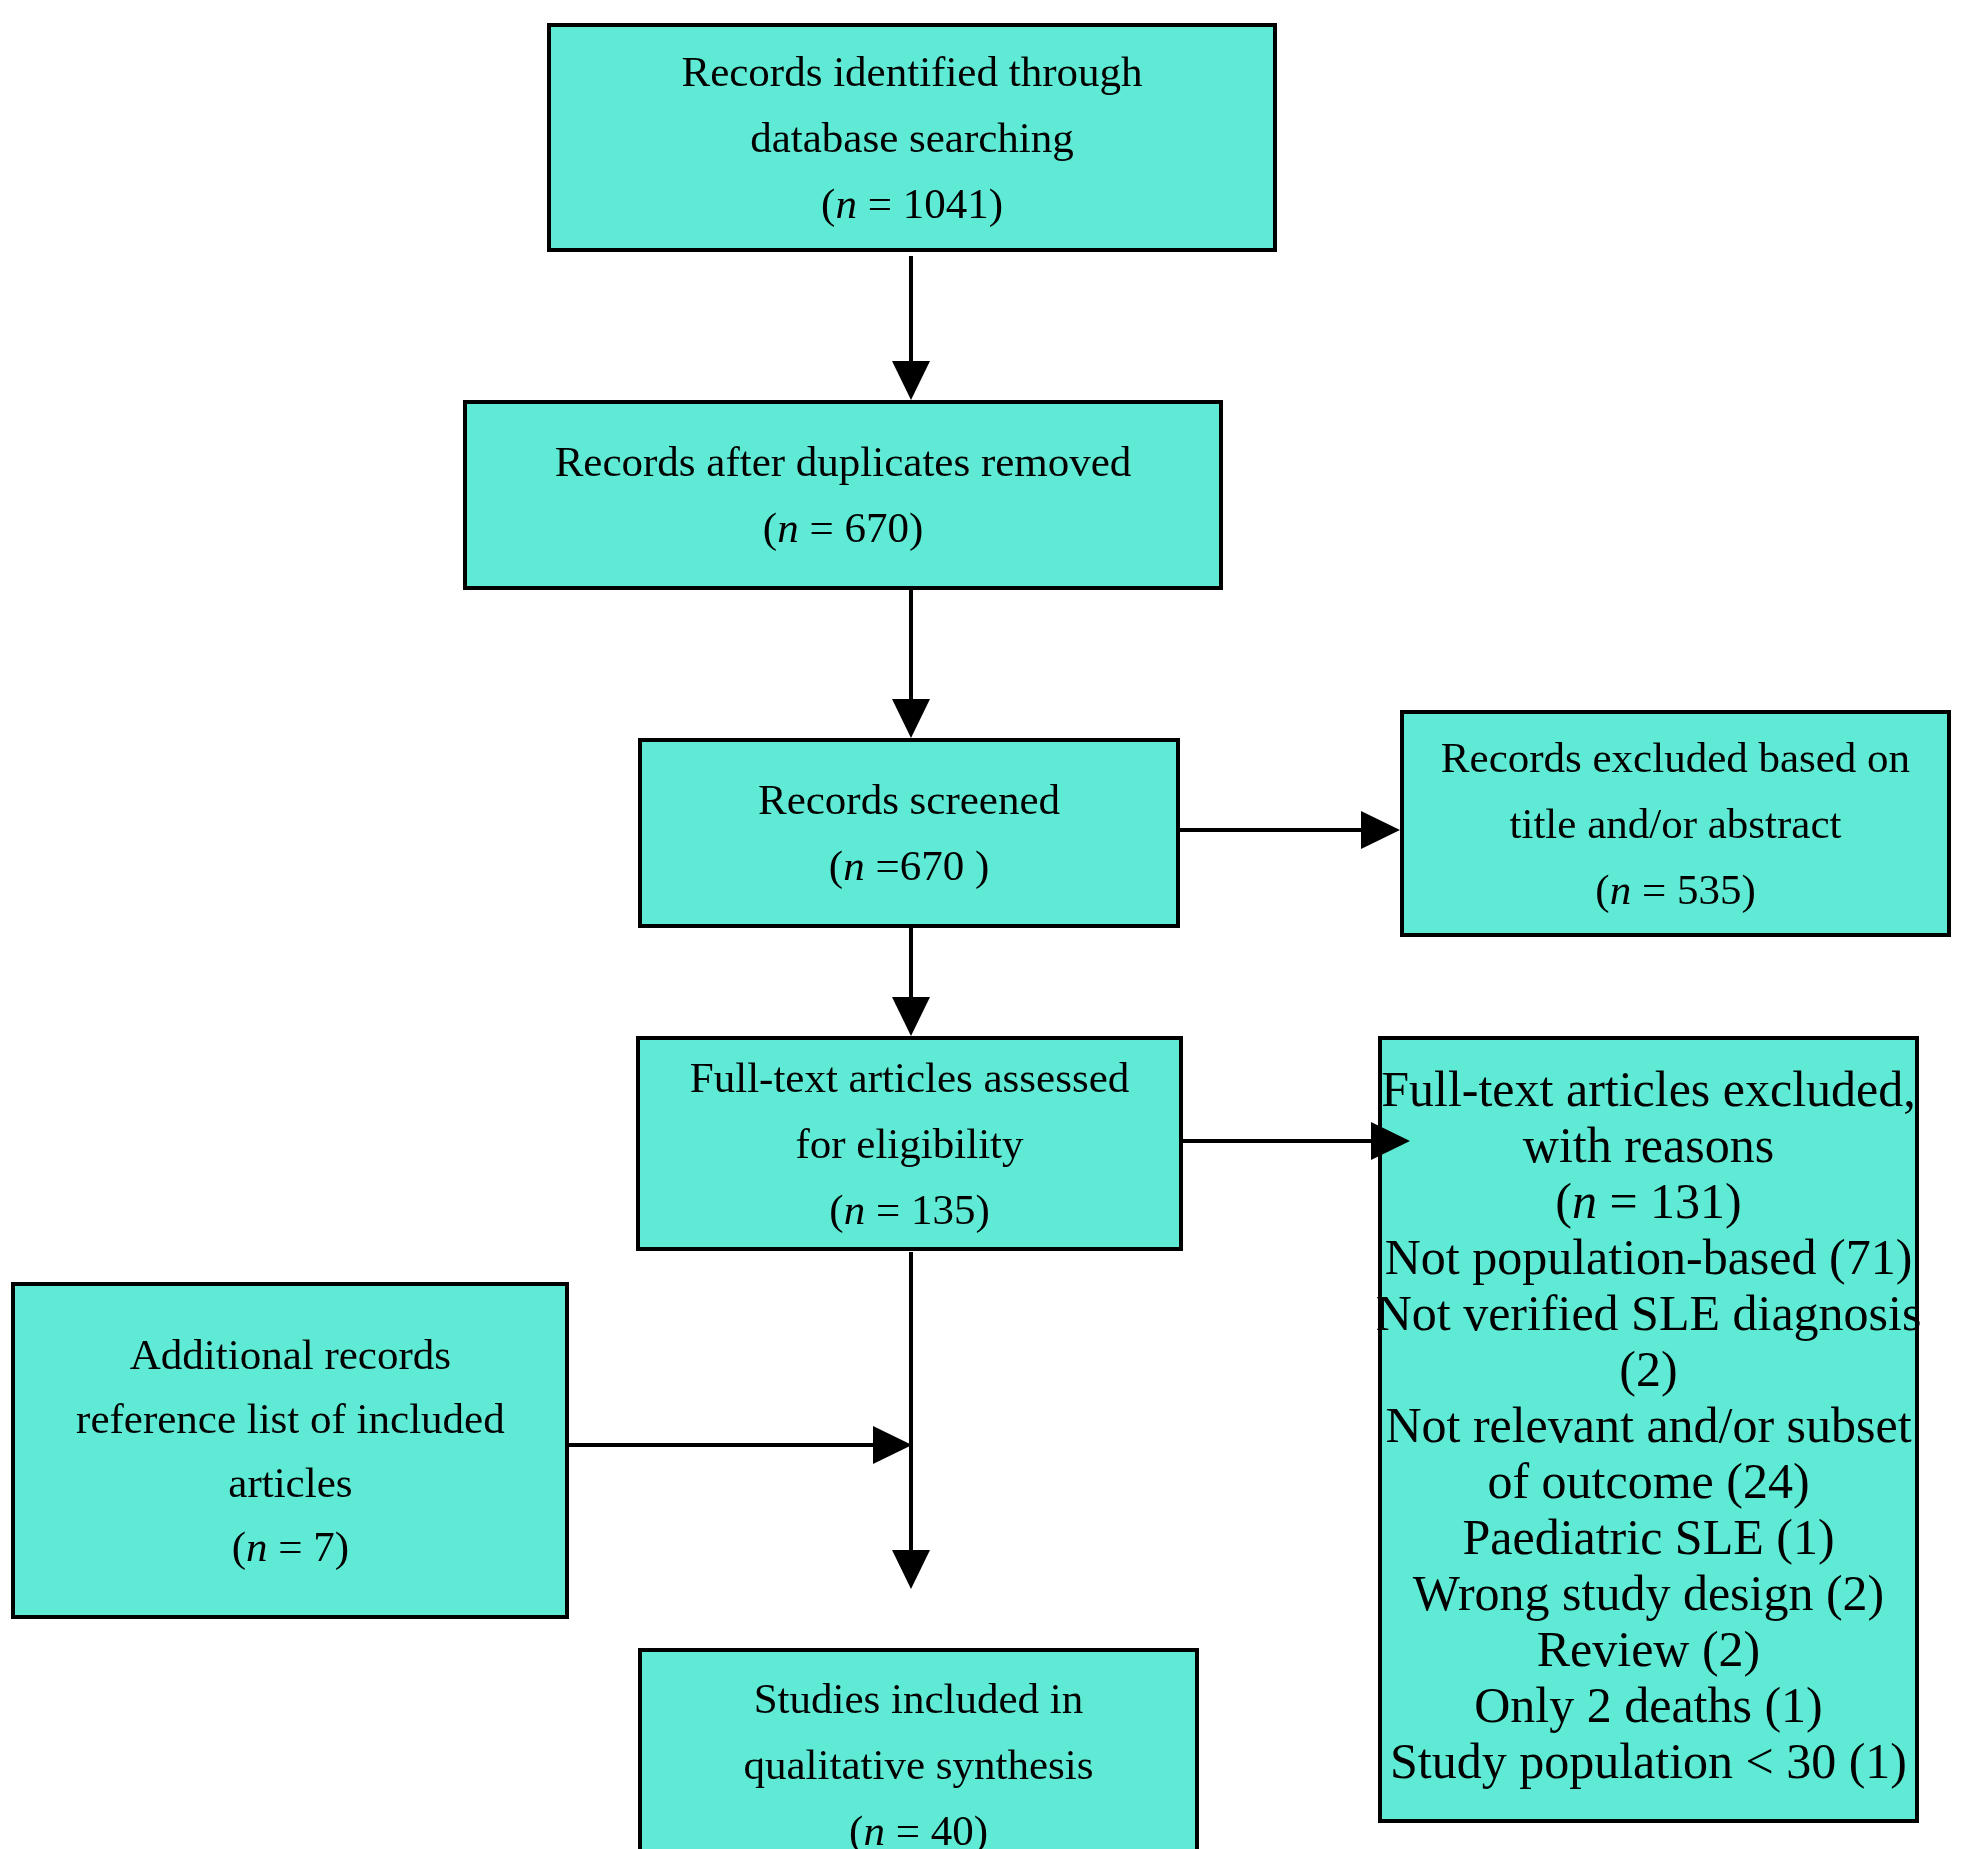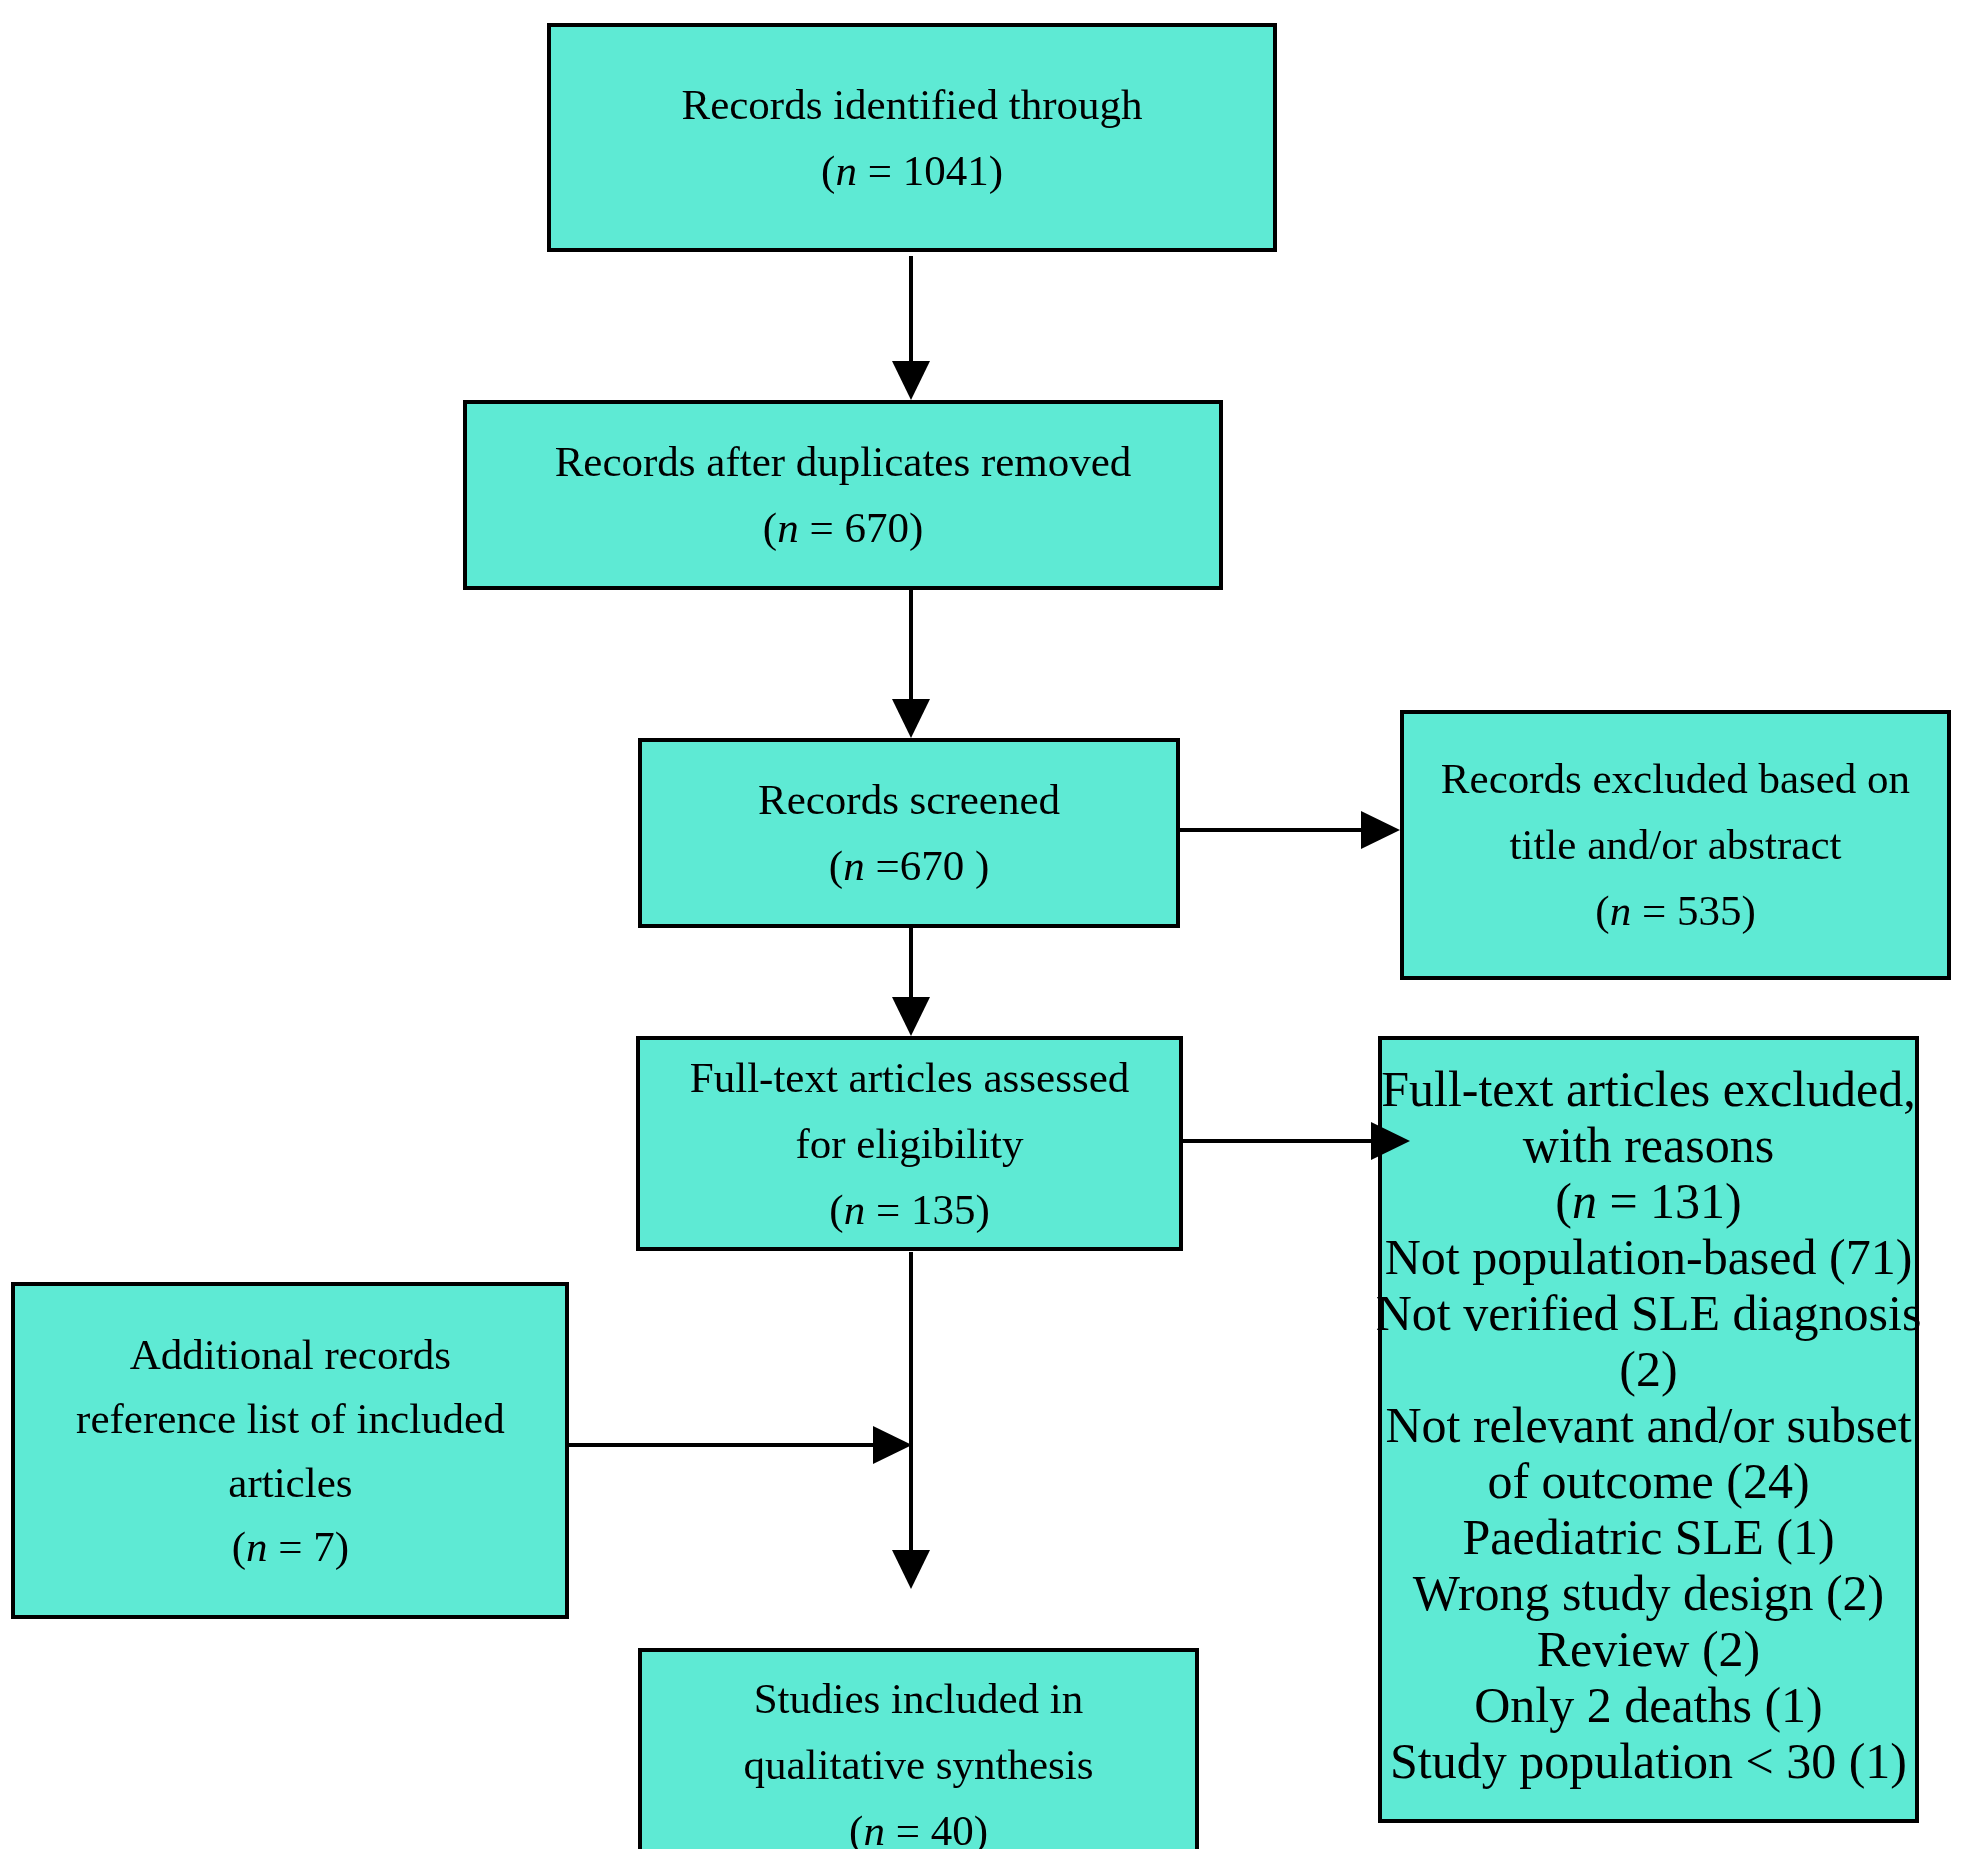--- a/index.html
+++ b/index.html
@@ -20,21 +20,21 @@
     text-align:center;
     font-size:43px;line-height:66px;
   }
   .box p{margin:0;white-space:nowrap;}
   .it{font-style:italic;}
 
   
   .b-identified{left:547px;top:23px;width:730px;height:229px;}
   .b-dedup{left:463px;top:400px;width:760px;height:190px;}
   .b-screened{left:638px;top:738px;width:542px;height:190px;}
-  .b-excl-title{left:1400px;top:710px;width:551px;height:270px;text-align:right;}
+  .b-excl-title{left:1400px;top:710px;width:551px;height:227px;text-align:right;}
   .b-fulltext{left:636px;top:1036px;width:547px;height:215px;}
   .b-excl-full{
     left:1378px;top:1036px;width:541px;height:787px;
     justify-content:flex-start;padding-top:21px;
     font-size:50px;line-height:56px;
   }
   .b-additional{left:11.4px;top:1262px;width:558px;height:337px;line-height:64px;margin-top:20px;}
   .b-included{left:638px;top:1648px;width:561px;height:234px;}
 
   
@@ -55,20 +55,21 @@
   .ar2s{top:1139px;left:1183px;width:188px;} .ar2h{top:1122px;left:1371px;}
   .acs{top:1443px;left:569px;width:304px;}   .ach{top:1426px;left:873px;}
 </style>
 </head>
 <body>
 
 <div class="canvas">
 
   <div class="box b-identified">
     <p class="line">Records identified through</p>
+    <p class="line">database searching</p>
     <p class="line"><span>(</span><span class="it">n</span><span> = 1041)</span></p>
   </div>
 
   <div class="box b-dedup">
     <p class="line">Records after duplicates removed</p>
     <p class="line"><span>(</span><span class="it">n</span><span> = 670)</span></p>
   </div>
 
   <div class="box b-screened">
     <p class="line">Records screened</p>

